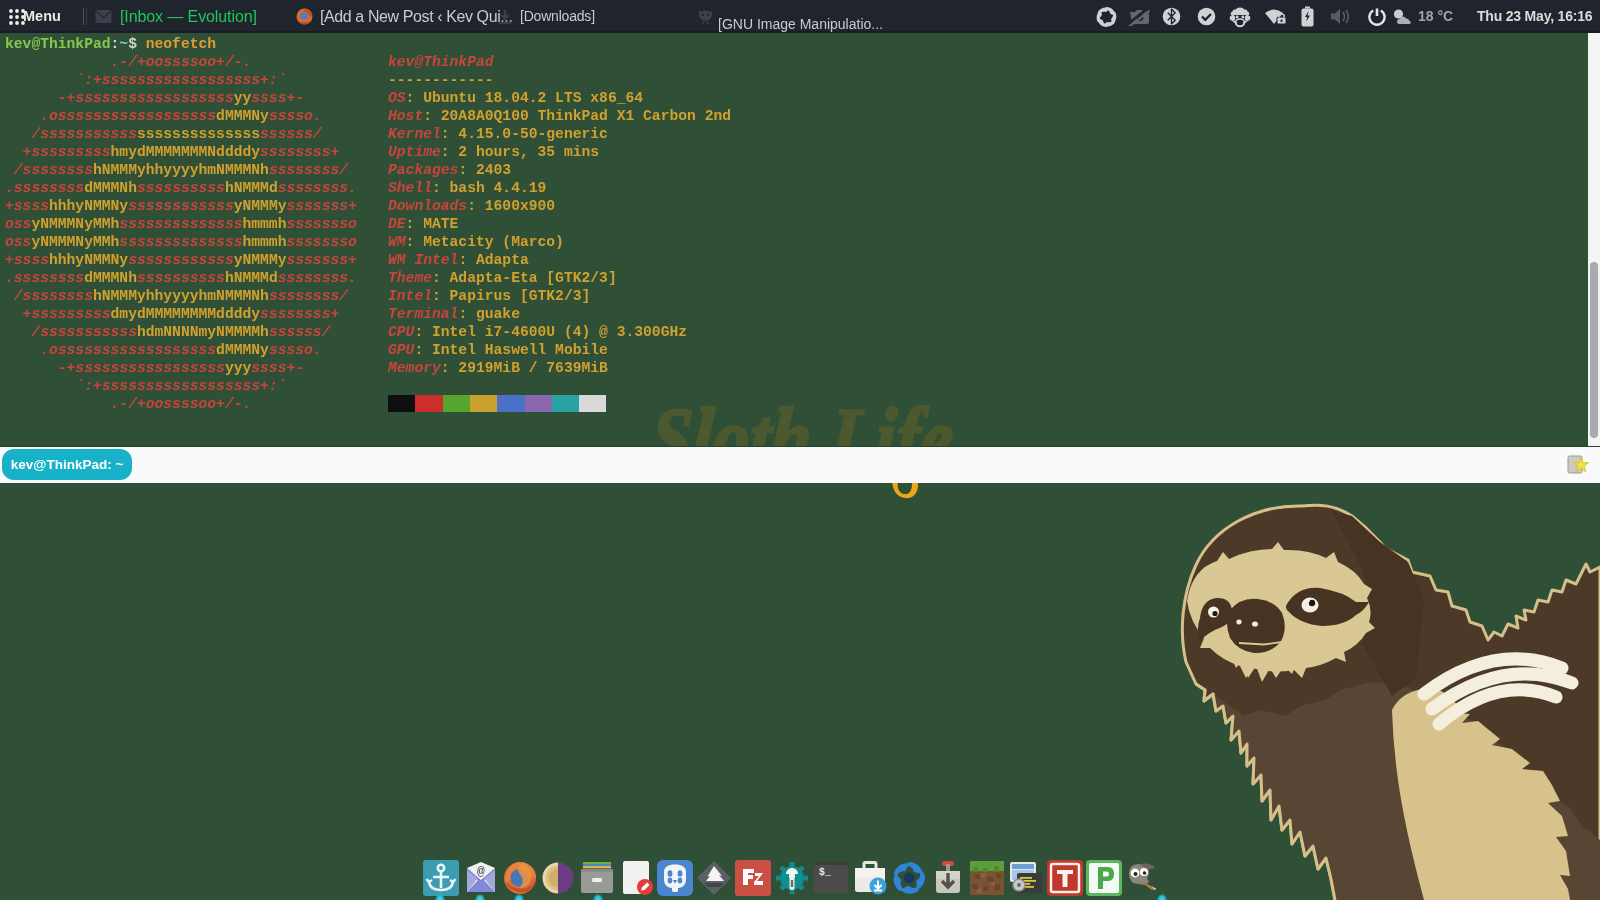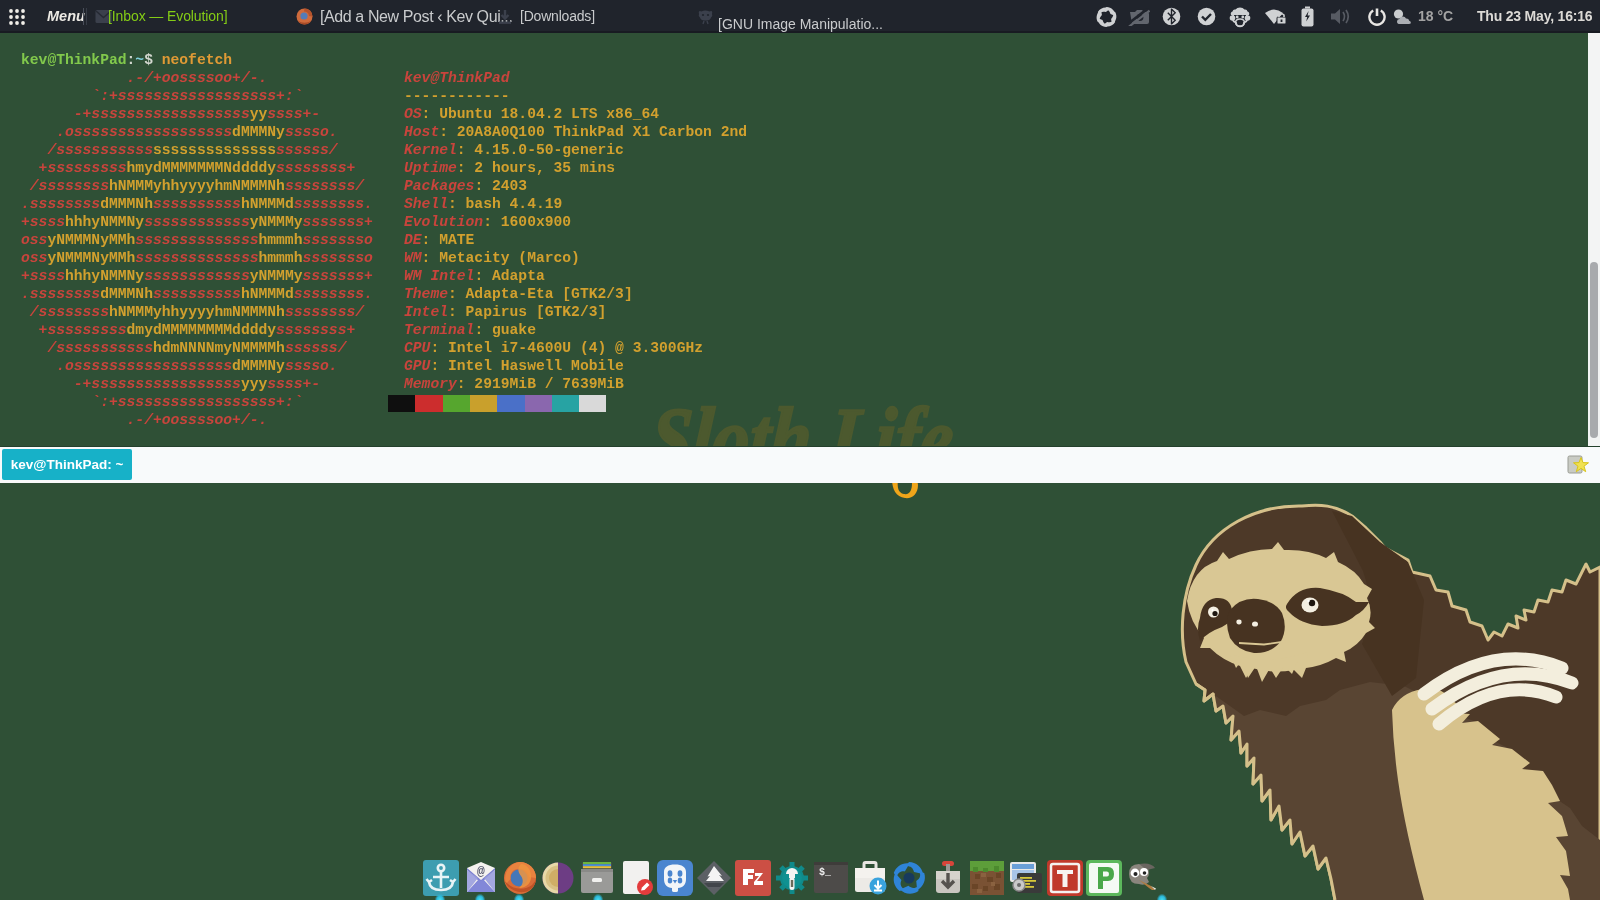--- a/index.html
+++ b/index.html
@@ -1,16 +1,16 @@
 <!DOCTYPE html>
 <html><head><meta charset="utf-8"><style>
 html,body{margin:0;padding:0;width:1600px;height:900px;overflow:hidden;background:#2f5036;font-family:"Liberation Sans",sans-serif;}
 .abs{position:absolute;}
 
-pre{margin:16px;font-family:"Liberation Mono",monospace;font-weight:bold;font-size:14.67px;line-height:18px;letter-spacing:0;}
+pre{margin:0;font-family:"Liberation Mono",monospace;font-weight:bold;font-size:14.67px;line-height:18px;letter-spacing:0;}
 i{font-style:normal;}
 .r{color:#c9443c;font-style:italic;} .g{color:#d2a02e;}
 </style></head>
 <body>
 
 <div class="abs" style="left:0;top:0;width:1600px;height:447px;overflow:hidden;">
  <div class="abs" style="left:655px;top:388px;width:600px;height:120px;color:#4c592e;font:italic bold 88px 'Liberation Serif',serif;transform:scaleX(0.84) skewX(-5deg);transform-origin:0 0;-webkit-text-stroke:2.5px #4c592e;">Sloth Life</div>
 </div>
 
 <svg class="abs" style="left:892px;top:479px;" width="30" height="20" viewBox="0 0 30 20">
@@ -87,21 +87,21 @@
         <i class="r">`:+ssssssssssssssssss+:`</i>
             <i class="r">.-/+oossssoo+/-.</i></pre>
 <pre class="abs" style="left:388px;top:53px;"><i class="r">kev@ThinkPad</i>
 <i class="g">------------</i>
 <i class="r">OS</i><i class="g">: Ubuntu 18.04.2 LTS x86_64</i>
 <i class="r">Host</i><i class="g">: 20A8A0Q100 ThinkPad X1 Carbon 2nd</i>
 <i class="r">Kernel</i><i class="g">: 4.15.0-50-generic</i>
 <i class="r">Uptime</i><i class="g">: 2 hours, 35 mins</i>
 <i class="r">Packages</i><i class="g">: 2403</i>
 <i class="r">Shell</i><i class="g">: bash 4.4.19</i>
-<i class="r">Evolution</i><i class="g">: 1600x900</i>
+<i class="r">Downloads</i><i class="g">: 1600x900</i>
 <i class="r">DE</i><i class="g">: MATE</i>
 <i class="r">WM</i><i class="g">: Metacity (Marco)</i>
 <i class="r">WM Intel</i><i class="g">: Adapta</i>
 <i class="r">Theme</i><i class="g">: Adapta-Eta [GTK2/3]</i>
 <i class="r">Intel</i><i class="g">: Papirus [GTK2/3]</i>
 <i class="r">Terminal</i><i class="g">: guake</i>
 <i class="r">CPU</i><i class="g">: Intel i7-4600U (4) @ 3.300GHz</i>
 <i class="r">GPU</i><i class="g">: Intel Haswell Mobile</i>
 <i class="r">Memory</i><i class="g">: 2919MiB / 7639MiB</i></pre>
 <div style="position:absolute;left:388.0px;top:395px;width:27.4px;height:17px;background:#0f0f0f"></div>
@@ -111,21 +111,21 @@
 <div style="position:absolute;left:497.2px;top:395px;width:27.4px;height:17px;background:#4a70c8"></div>
 <div style="position:absolute;left:524.5px;top:395px;width:27.4px;height:17px;background:#8a67ae"></div>
 <div style="position:absolute;left:551.8px;top:395px;width:27.4px;height:17px;background:#27a3a3"></div>
 <div style="position:absolute;left:579.1px;top:395px;width:27.4px;height:17px;background:#d9d9d9"></div>
 
 <div class="abs" style="left:1588px;top:33px;width:12px;height:414px;background:#f3f4f4;"></div>
 <div class="abs" style="left:1590px;top:262px;width:8px;height:176px;background:#a8aaad;border-radius:4px;"></div>
 
 <div class="abs" style="left:0;top:446px;width:1600px;height:1px;background:#24402c;"></div>
 <div class="abs" style="left:0;top:447px;width:1600px;height:36px;background:#f8fafb;"></div>
-<div class="abs" style="left:2px;top:449px;width:130px;height:31px;background:#17b1c8;border-radius:2px;color:#fff;font-weight:bold;font-size:13.5px;line-height:31px;text-align:center;">kev@ThinkPad: ~</div>
+<div class="abs" style="left:2px;top:449px;width:130px;height:31px;background:#17b1c8;border-radius:12px;color:#fff;font-weight:bold;font-size:13.5px;line-height:31px;text-align:center;">kev@ThinkPad: ~</div>
 <svg class="abs" style="left:1566px;top:453px;" width="26" height="24" viewBox="0 0 26 24">
   <rect x="2" y="3" width="14" height="17" rx="1.5" fill="#c9cbc4" stroke="#9a9c94" stroke-width="1"></rect>
   <g transform="translate(15,12)">
    <path d="M0,-7.5 L2,-2.4 L7.5,-2.2 L3,1.2 L4.7,6.7 L0,3.4 L-4.7,6.7 L-3,1.2 L-7.5,-2.2 L-2,-2.4 Z" fill="#f0e153" stroke="#d8c41a" stroke-width="1"></path>
   </g>
 </svg>
 <div class="abs" style="left:0;top:0;width:1600px;height:33px;background:#20242c;border-bottom:0px;"></div>
 <div class="abs" style="left:0;top:31px;width:1600px;height:2px;background:#181b22;"></div>
 
 <svg class="abs" style="left:8px;top:8px;" width="18" height="18" viewBox="0 0 18 18">
@@ -134,29 +134,29 @@
       <circle cx="9" cy="3" r="1.9"></circle>
       <circle cx="15" cy="3" r="1.9"></circle>
       <circle cx="3" cy="9" r="1.9"></circle>
       <circle cx="9" cy="9" r="1.9"></circle>
       <circle cx="15" cy="9" r="1.9"></circle>
       <circle cx="3" cy="15" r="1.9"></circle>
       <circle cx="9" cy="15" r="1.9"></circle>
       <circle cx="15" cy="15" r="1.9"></circle>
     </g>
 </svg>
-<div class="abs" style="left:47px;top:8px;font-size:14.5px;font-weight:bold;color:#eceae4;font-style:italic;">Menu</div>
+<div class="abs" style="left:23px;top:8px;font-size:14.5px;font-weight:bold;color:#eceae4;">Menu</div>
 <div class="abs" style="left:83px;top:8px;width:1px;height:17px;background:#4a4f5a;"></div>
 <div class="abs" style="left:86px;top:8px;width:1px;height:17px;background:#373c46;"></div>
 
 <svg class="abs" style="left:95px;top:9px;" width="17" height="15" viewBox="0 0 17 15">
  <rect x="0.5" y="1" width="16" height="13" rx="1.5" fill="#3b404c"></rect>
     <path d="M1 2 L8.5 8.5 L16 2" stroke="#262a33" stroke-width="1.6" fill="none"></path>
 </svg>
-<div class="abs" style="left:108px;top:8px;font-size:14px;letter-spacing:-0.1px;color:#84cc16;">[Inbox — Evolution]</div>
+<div class="abs" style="left:120px;top:8px;font-size:16px;letter-spacing:-0.1px;color:#22c55e;">[Inbox — Evolution]</div>
 <svg class="abs" style="left:296px;top:8px;" width="17" height="17" viewBox="0 0 17 17">
  <circle cx="8.5" cy="8.5" r="8" fill="#cf6b3c"></circle>
     <circle cx="8" cy="8" r="3.6" fill="#527cb8"></circle>
     <path d="M8.5 0.5 A8 8 0 0 1 16.5 8.5 L13 8 A5 5 0 0 0 8 3.5 Z" fill="#b5532c"></path>
     <path d="M2 12.5 C5 15.5 12 15.5 15 12.5 L13.5 14.8 C10 17.2 6.5 17 3.5 14.8 Z" fill="#a84a26"></path>
 </svg>
 <div class="abs" style="left:320px;top:8px;font-size:16px;letter-spacing:-0.4px;color:#c9cbcd;">[Add a New Post ‹ Kev Qui...</div>
 <svg class="abs" style="left:497px;top:9px;" width="16" height="16" viewBox="0 0 16 16">
  <path d="M8 1 L8 9 M4.5 6 L8 9.5 L11.5 6" stroke="#3b404c" stroke-width="2.4" fill="none"></path>
     <rect x="2" y="12.5" width="12" height="2.4" fill="#3b404c"></rect>

